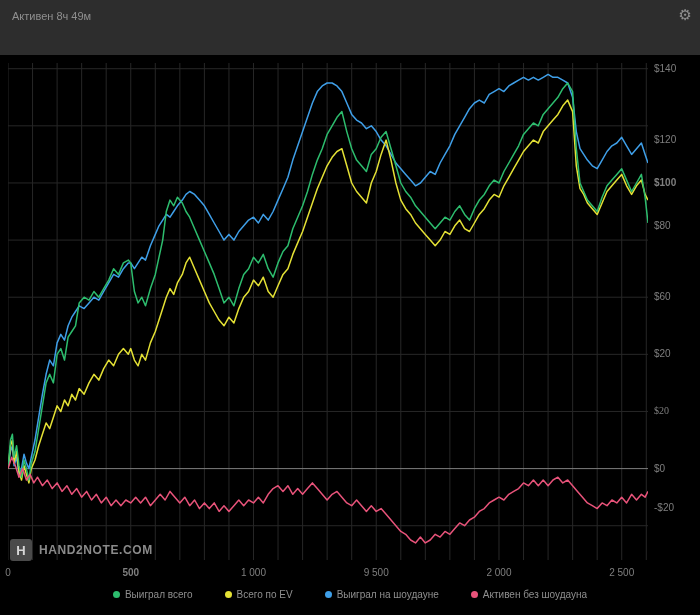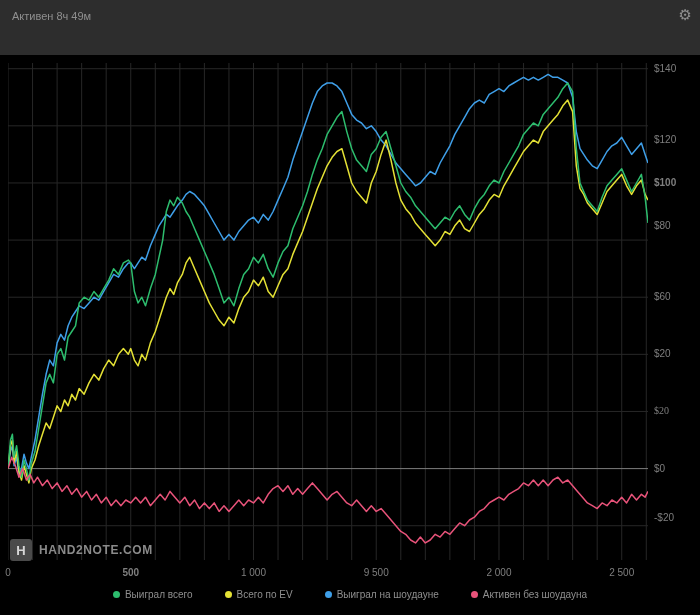--- a/index.html
+++ b/index.html
@@ -89,21 +89,21 @@
       </svg>
     <div id="y-labels">
         <div class="ytick" style="top: 7.71264px;">$140</div>
         <div class="ytick" style="top: 79px;">$120</div>
         <div class="ytick" style="top: 121.966px; font-weight: bold;">$100</div>
         <div class="ytick" style="top: 165px;">$80</div>
         <div class="ytick" style="top: 236.218px;">$60</div>
         <div class="ytick" style="top: 293.345px;">$20</div>
         <div class="ytick" style="top: 350.471px; font-family: Liberation Serif, serif;">$20</div>
         <div class="ytick" style="top: 407.598px;">$0</div>
-        <div class="ytick" style="top: 457px;">-$20</div>
+        <div class="ytick" style="top: 447px;">-$20</div>
       </div>
     <div id="x-labels">
         <div class="xtick" style="left: 8px;">0</div>
         <div class="xtick" style="left: 130.746px; font-weight: bold;">500</div>
         <div class="xtick" style="left: 253.493px;">1 000</div>
         <div class="xtick" style="left: 376.239px;">9 500</div>
         <div class="xtick" style="left: 498.986px;">2 000</div>
         <div class="xtick" style="left: 621.732px;">2 500</div>
       </div>
     <div class="logo">

